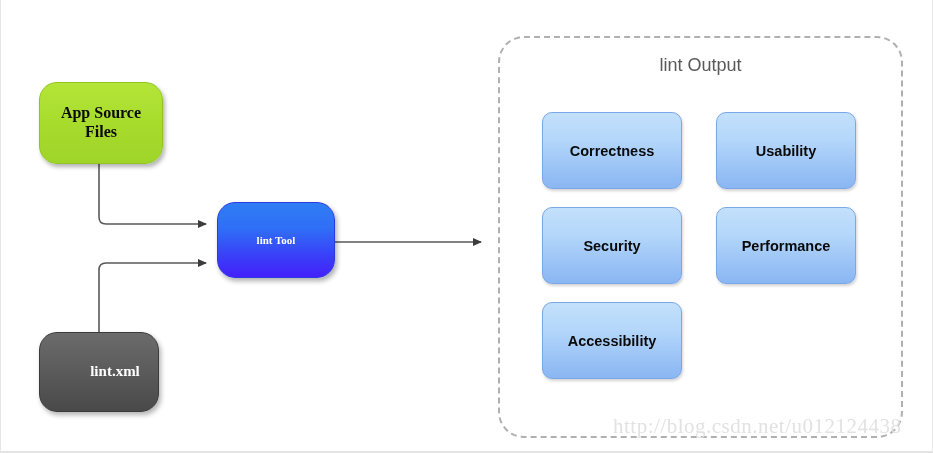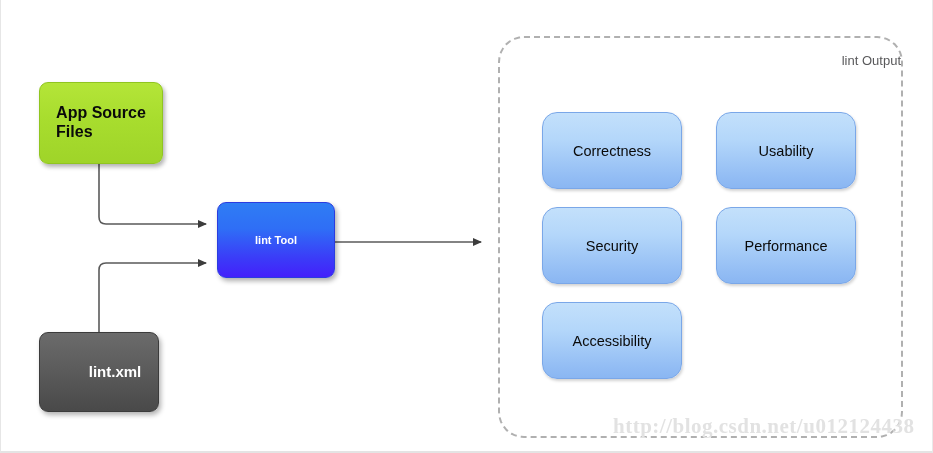--- a/index.html
+++ b/index.html
@@ -32,23 +32,24 @@
     pointer-events: none;
   }
 
   
   .node {
     position: absolute;
     box-sizing: border-box;
     display: flex;
     align-items: center;
     justify-content: center;
-    text-align: left;
-    border-radius: 9px;
+    text-align: center;
+    border-radius: 18px;
     line-height: 1.18;
+    font-family: Liberation Serif, serif;
   }
 
   
   .node-green {
     left: 38px;
     top: 82px;
     width: 124px;
     height: 82px;
     background: linear-gradient(to bottom, #b4e538 0%, #a8dd2e 45%, #9fd429 100%);
     border: 1px solid #90c520;
@@ -98,23 +99,23 @@
     border: 2px dashed #b0b0b0;
     border-radius: 26px;
     background: transparent;
   }
 
   #output-title {
     position: absolute;
     left: 0;
     top: 14px;
     width: 100%;
-    text-align: right;
+    text-align: center;
     color: #59595b;
-    font-size: 13px;
+    font-size: 18px;
     line-height: 1.45;
   }
   #output-title .line2 { display: block; }
 
   
   #category-grid {
     position: absolute;
     left: 42px;
     top: 74px;
     width: 315px;
@@ -123,42 +124,41 @@
     column-gap: 34px;
     row-gap: 18px;
   }
 
   .cat-box {
     height: 77px;
     box-sizing: border-box;
     display: flex;
     align-items: center;
     justify-content: center;
-    border-radius: 15px;
+    border-radius: 10px;
     background: linear-gradient(to bottom, #c3e0fb 0%, #b4d7fa 35%, #93bdf4 85%, #8ab6f2 100%);
     border: 1px solid #7aa7e8;
     color: #0a0a0a;
     font-size: 14.5px;
-    font-weight: normal;
+    font-weight: bold;
     text-align: center;
     box-shadow: 1px 2px 3px rgba(0,0,0,0.18);
   }
 
   
   #watermark {
     position: absolute;
     left: 612px;
     top: 414px;
     color: #e2e2e2;
     font-family: "Liberation Serif", serif;
     font-size: 21px;
     letter-spacing: 0.5px;
     white-space: nowrap;
     user-select: none;
-    font-weight: bold;
   }
 </style>
 </head>
 <body>
 
 <div id="canvas">
 
   <svg id="wires" viewBox="0 0 933 453" width="933" height="453" aria-hidden="true">
     <defs>
       <marker id="arrowhead" markerWidth="9" markerHeight="9" refX="8" refY="4.5" orient="auto" markerUnits="userSpaceOnUse">

